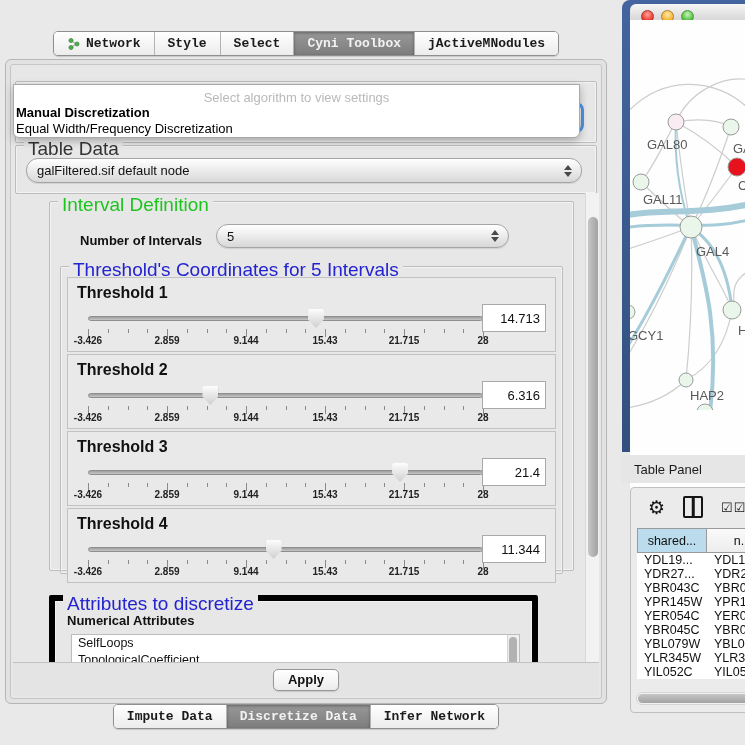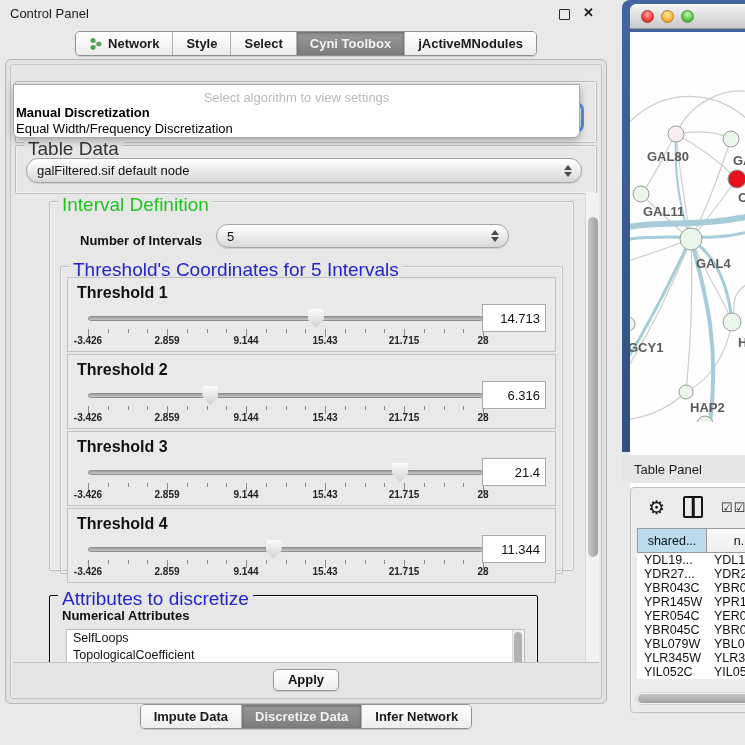--- a/index.html
+++ b/index.html
@@ -11,21 +11,21 @@
   .cp-titlebar{position:absolute;left:0;top:0;width:100%;height:28px;}
   .cp-title{position:absolute;left:10px;top:6px;font-size:13px;color:#1c1c1c;}
   .float-icon{position:absolute;right:42px;top:9px;width:9px;height:9px;border:1.5px solid #2b2b2b;border-radius:1px;}
   .close-icon{position:absolute;right:18px;top:5px;font-size:13px;font-weight:bold;color:#1c1c1c;}
 
   .seg-tabs{position:absolute;display:flex;justify-content:center;width:612px;}
   .seg-tabs.top{top:31px;}
   .seg-tabs.bottom{top:704px;}
   .seg-wrap{display:flex;border:1px solid #8f8f8f;border-radius:5px;overflow:hidden;box-shadow:0 1px 1px rgba(0,0,0,.15);}
   .seg{height:23px;line-height:23px;padding:0 13px;font-size:13px;font-weight:bold;color:#1a1a1a;
-       background:linear-gradient(#ffffff,#ececec);border-right:1px solid #b3b3b3;display:flex;align-items:center;gap:5px;}
+       background:linear-gradient(#ffffff,#ececec);border-right:1px solid #b3b3b3;display:flex;align-items:center;gap:5px;font-family:Liberation Mono, monospace;}
   .seg:last-child{border-right:none;}
   .seg.selected{background:linear-gradient(#989898,#7d7d7d);color:#f2f2f2;box-shadow:inset 0 1px 3px rgba(0,0,0,.35);}
   .seg svg{display:block;}
 
   .outer-panel{position:absolute;left:5px;top:59px;width:600px;height:643px;border:1px solid #b6b6b6;border-radius:6px;background:#e2e2e2;}
   .inner-panel{position:absolute;left:4px;top:4px;right:4px;bottom:4px;border:1px solid #c6c6c6;border-radius:3px;background:#e7e7e7;}
 
   .group{position:absolute;border:1px solid #bdbdbd;border-radius:2px;box-shadow:inset 0 0 0 1px rgba(255,255,255,.5);}
   .group-label{position:absolute;top:-8px;left:8px;background:#e7e7e7;padding:0 4px;font-size:19px;color:#333;}
   .group-label.green{color:#1ec41e;}
@@ -60,21 +60,21 @@
   .thumb{position:absolute;top:1px;width:16px;height:19px;background:linear-gradient(#fdfdfd,#cfcfcf);
          clip-path:polygon(8% 0,92% 0,100% 12%,100% 55%,50% 100%,0 55%,0 12%);
          filter:drop-shadow(0 1px 1px rgba(0,0,0,.35));}
   .ticks{position:absolute;left:20px;right:72px;top:51px;height:8px;}
   .tick{position:absolute;top:0;width:1px;background:#8a8a8a;}
   .scale{position:absolute;left:20px;right:72px;top:57px;height:12px;}
   .scale span{position:absolute;transform:translateX(-50%);font-size:10px;font-weight:bold;color:#222;white-space:nowrap;}
   .t-value{position:absolute;right:9px;top:26px;width:52px;height:26px;border:1px solid #a9a9a9;background:#fff;
            font-family:"Liberation Sans",sans-serif;font-size:13px;text-align:right;padding:0 5px;color:#111;}
 
-  #attr-group{position:relative;margin:24px 46px 0 36px;height:90px;border:1px solid #000000;border-radius:2px;}
+  #attr-group{position:relative;margin:24px 46px 0 36px;height:90px;border:6px solid #000000;border-radius:2px;}
   .attr-list-label{margin:12px 0 0 12px;font-size:13px;font-weight:bold;color:#111;}
   #attr-list{position:relative;margin:6px 12px 0 16px;height:52px;background:#fff;border:1px solid #bdbdbd;overflow:hidden;}
   .attr-item{font-size:12.5px;color:#111;line-height:17px;padding-left:6px;}
   #attr-scroll{position:absolute;right:0;top:0;bottom:0;width:11px;background:#efefef;border-left:1px solid #d5d5d5;}
   #attr-scroll .sthumb{position:absolute;left:1px;top:2px;width:8px;height:44px;border-radius:4px;background:#b2b2b2;}
 
   #footer{position:absolute;left:2px;right:2px;bottom:2px;height:33px;border-top:1px solid #c2c2c2;background:#e4e4e4;display:flex;justify-content:center;align-items:center;}
   #apply-btn{width:66px;height:22px;border:1px solid #979797;border-radius:5px;background:linear-gradient(#ffffff,#ececec);
              font-family:"Liberation Sans",sans-serif;font-size:13px;font-weight:bold;color:#111;box-shadow:0 1px 1px rgba(0,0,0,.12);}
 
@@ -86,21 +86,21 @@
   #algo-popup .opt.bold{font-weight:bold;}
   #algo-label-behind{position:absolute;left:14px;top:8px;font-size:13px;color:#444;}
 
   
   #net-window{position:absolute;left:622px;top:0;width:123px;height:452px;background:linear-gradient(#44649f,#31507f);border-radius:8px 0 0 0;}
   #net-titlebar{position:absolute;left:8px;top:4px;right:0;height:24px;border-radius:6px 0 0 0;background:linear-gradient(#f5f5f5,#c9c9c9);border-bottom:1px solid #979797;display:flex;align-items:center;gap:7px;padding-left:11px;}
   .light{width:13px;height:13px;border-radius:50%;box-sizing:border-box;}
   .light.red{background:radial-gradient(circle at 50% 32%,#ffa39e,#ee4037 60%,#b2211a);border:1px solid #a33b33;}
   .light.yellow{background:radial-gradient(circle at 50% 32%,#ffe9a8,#f5b63a 60%,#d18f1f);border:1px solid #b0812f;}
   .light.green{background:radial-gradient(circle at 50% 32%,#ccf3bd,#57c244 60%,#3d9330);border:1px solid #519a42;}
-  #net-canvas{position:absolute;left:8px;top:32px;right:0;height:474px;background:#fefefe;overflow:hidden;font-weight:bold;}
+  #net-canvas{position:absolute;left:8px;top:20px;right:0;height:474px;background:#fefefe;overflow:hidden;}
 
   #table-panel-header{position:absolute;left:622px;top:455px;right:0;height:28px;background:#e6e6e6;}
   #table-panel-header span{position:absolute;left:12px;top:7px;font-size:13px;color:#1c1c1c;}
   #table-panel{position:absolute;left:630px;top:487px;width:140px;height:224px;background:#ebebeb;border:1px solid #bfbfbf;border-radius:4px;}
   #tp-toolbar{position:absolute;left:0;top:0;right:0;height:38px;display:flex;align-items:center;gap:18px;padding-left:17px;}
   .gear-glyph{font-size:19px;color:#141414;line-height:1;}
   .colsplit{width:16px;height:18px;border:2.5px solid #141414;border-radius:2px;position:relative;}
   .colsplit::after{content:"";position:absolute;left:50%;top:0;bottom:0;width:2.5px;background:#141414;transform:translateX(-50%);}
   .checks{font-size:13px;color:#141414;letter-spacing:1px;}
   #tp-table{position:absolute;left:6px;top:40px;display:grid;grid-template-columns:70px 72px;}
@@ -109,25 +109,20 @@
   .td{height:14px;font-size:12.5px;color:#111;background:#fff;padding-left:7px;display:flex;align-items:center;}
   #tp-hscroll{position:absolute;left:5px;right:5px;bottom:7px;height:11px;background:#f2f2f2;border:1px solid #d5d5d5;border-radius:6px;}
   #tp-hscroll .sthumb{position:absolute;left:1px;top:1px;bottom:1px;width:96%;border-radius:5px;background:linear-gradient(#c6c6c6,#a2a2a2);}
 </style>
 </head>
 <body>
 
 <div id="root">
 
   <section id="control-panel">
-    <div class="cp-titlebar">
-      <span class="cp-title">Control Panel</span>
-      <span class="float-icon"></span>
-      <span class="close-icon">✕</span>
-    </div>
 
     <div class="seg-tabs top">
       <div class="seg-wrap">
         <div class="seg">
           <svg width="14" height="14" viewBox="0 0 14 14">
             <line x1="4" y1="3.5" x2="9" y2="7" stroke="#9a9a9a" stroke-width="1"></line>
             <line x1="4" y1="10.5" x2="9" y2="7" stroke="#9a9a9a" stroke-width="1"></line>
             <circle cx="4" cy="3.5" r="2.1" fill="#4cae4c" stroke="#2e7d32" stroke-width=".6"></circle>
             <circle cx="4" cy="10.5" r="2.1" fill="#4cae4c" stroke="#2e7d32" stroke-width=".6"></circle>
             <circle cx="10" cy="7" r="2.1" fill="#4cae4c" stroke="#2e7d32" stroke-width=".6"></circle>

